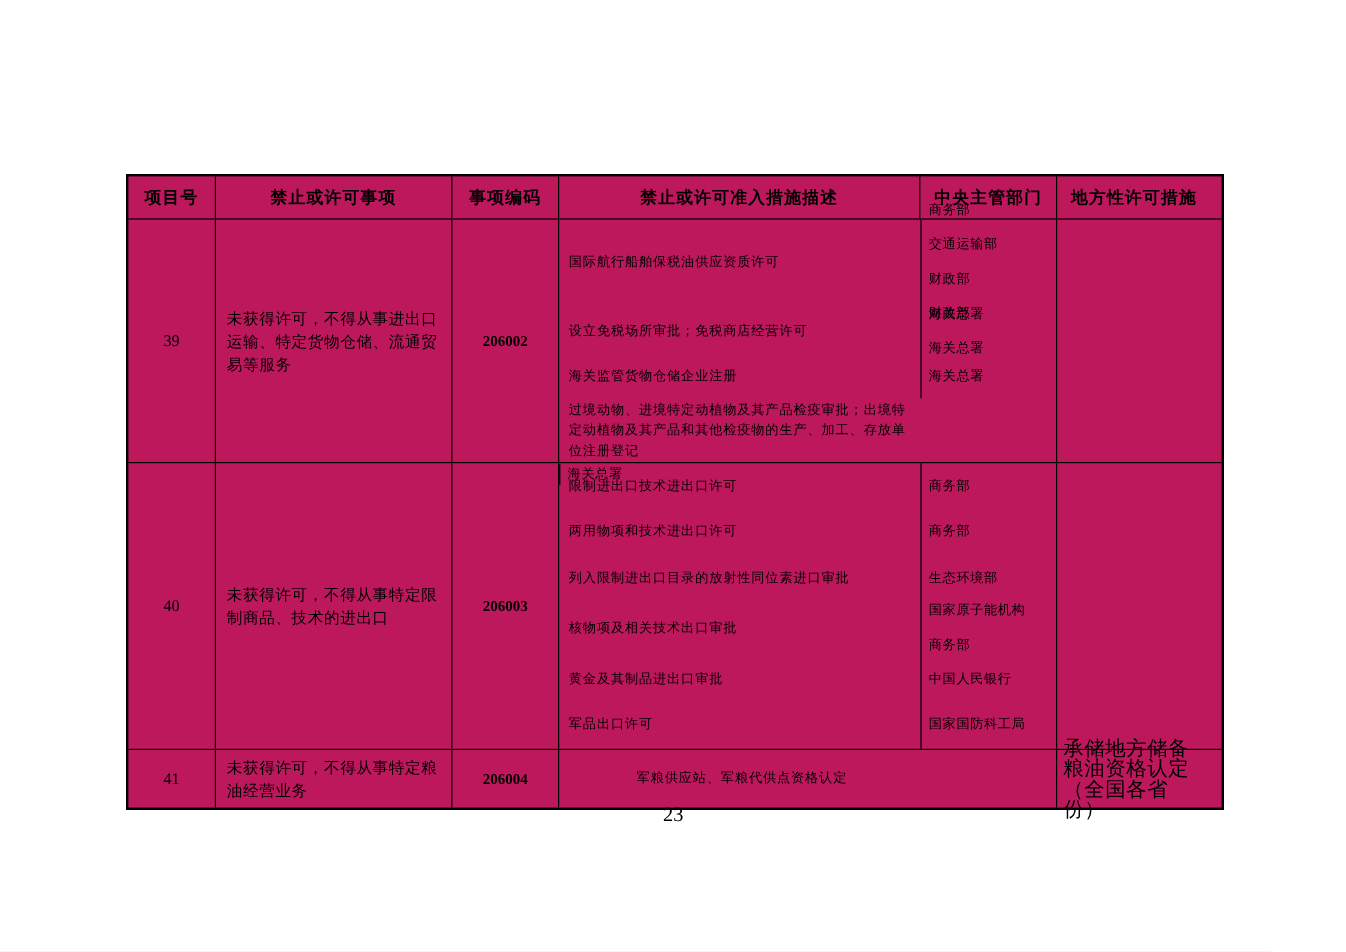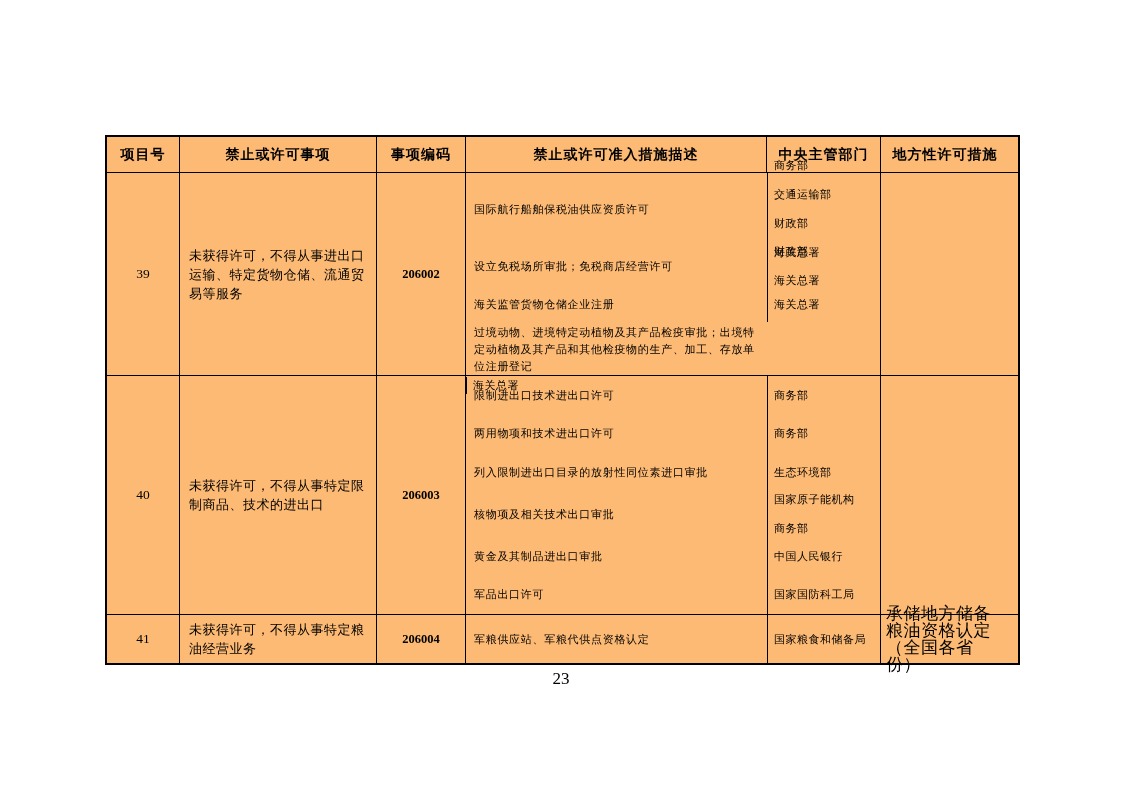--- a/index.html
+++ b/index.html
@@ -16,25 +16,25 @@
     overflow: hidden;
   }
   .sheet {
     position: absolute;
     inset: 0;
     background: #ffffff;
   }
   .doc-table {
     position: absolute;
     left: 105px;
-    top: 135px;
+    top: 145px;
     width: 915px;
     box-sizing: border-box;
     border: 2px solid #000000;
-    background: #fdba74;
+    background: #be185d;
   }
   .row {
     display: flex;
     box-sizing: border-box;
   }
   .row + .row {
     border-top: 1.5px solid #000000;
   }
   .cell {
     box-sizing: border-box;
@@ -302,23 +302,20 @@
         <span>未获得许可，不得从事特定粮油经营业务</span>
       </div>
       <div class="cell w-code code-cell">
         <span>206004</span>
       </div>
       <div class="cell w-groups groups-cell">
         <div class="mgroup">
           <div class="measure">
             <span>军粮供应站、军粮代供点资格认定</span>
           </div>
-          <div class="depts">
-            <span>国家粮食和储备局</span>
-          </div>
         </div>
       </div>
       <div class="cell w-local local-cell">
         <span>承储地方储备粮油资格认定（全国各省份）</span>
       </div>
     </div>
 
   </div>
 
   <div class="page-number">23</div>

